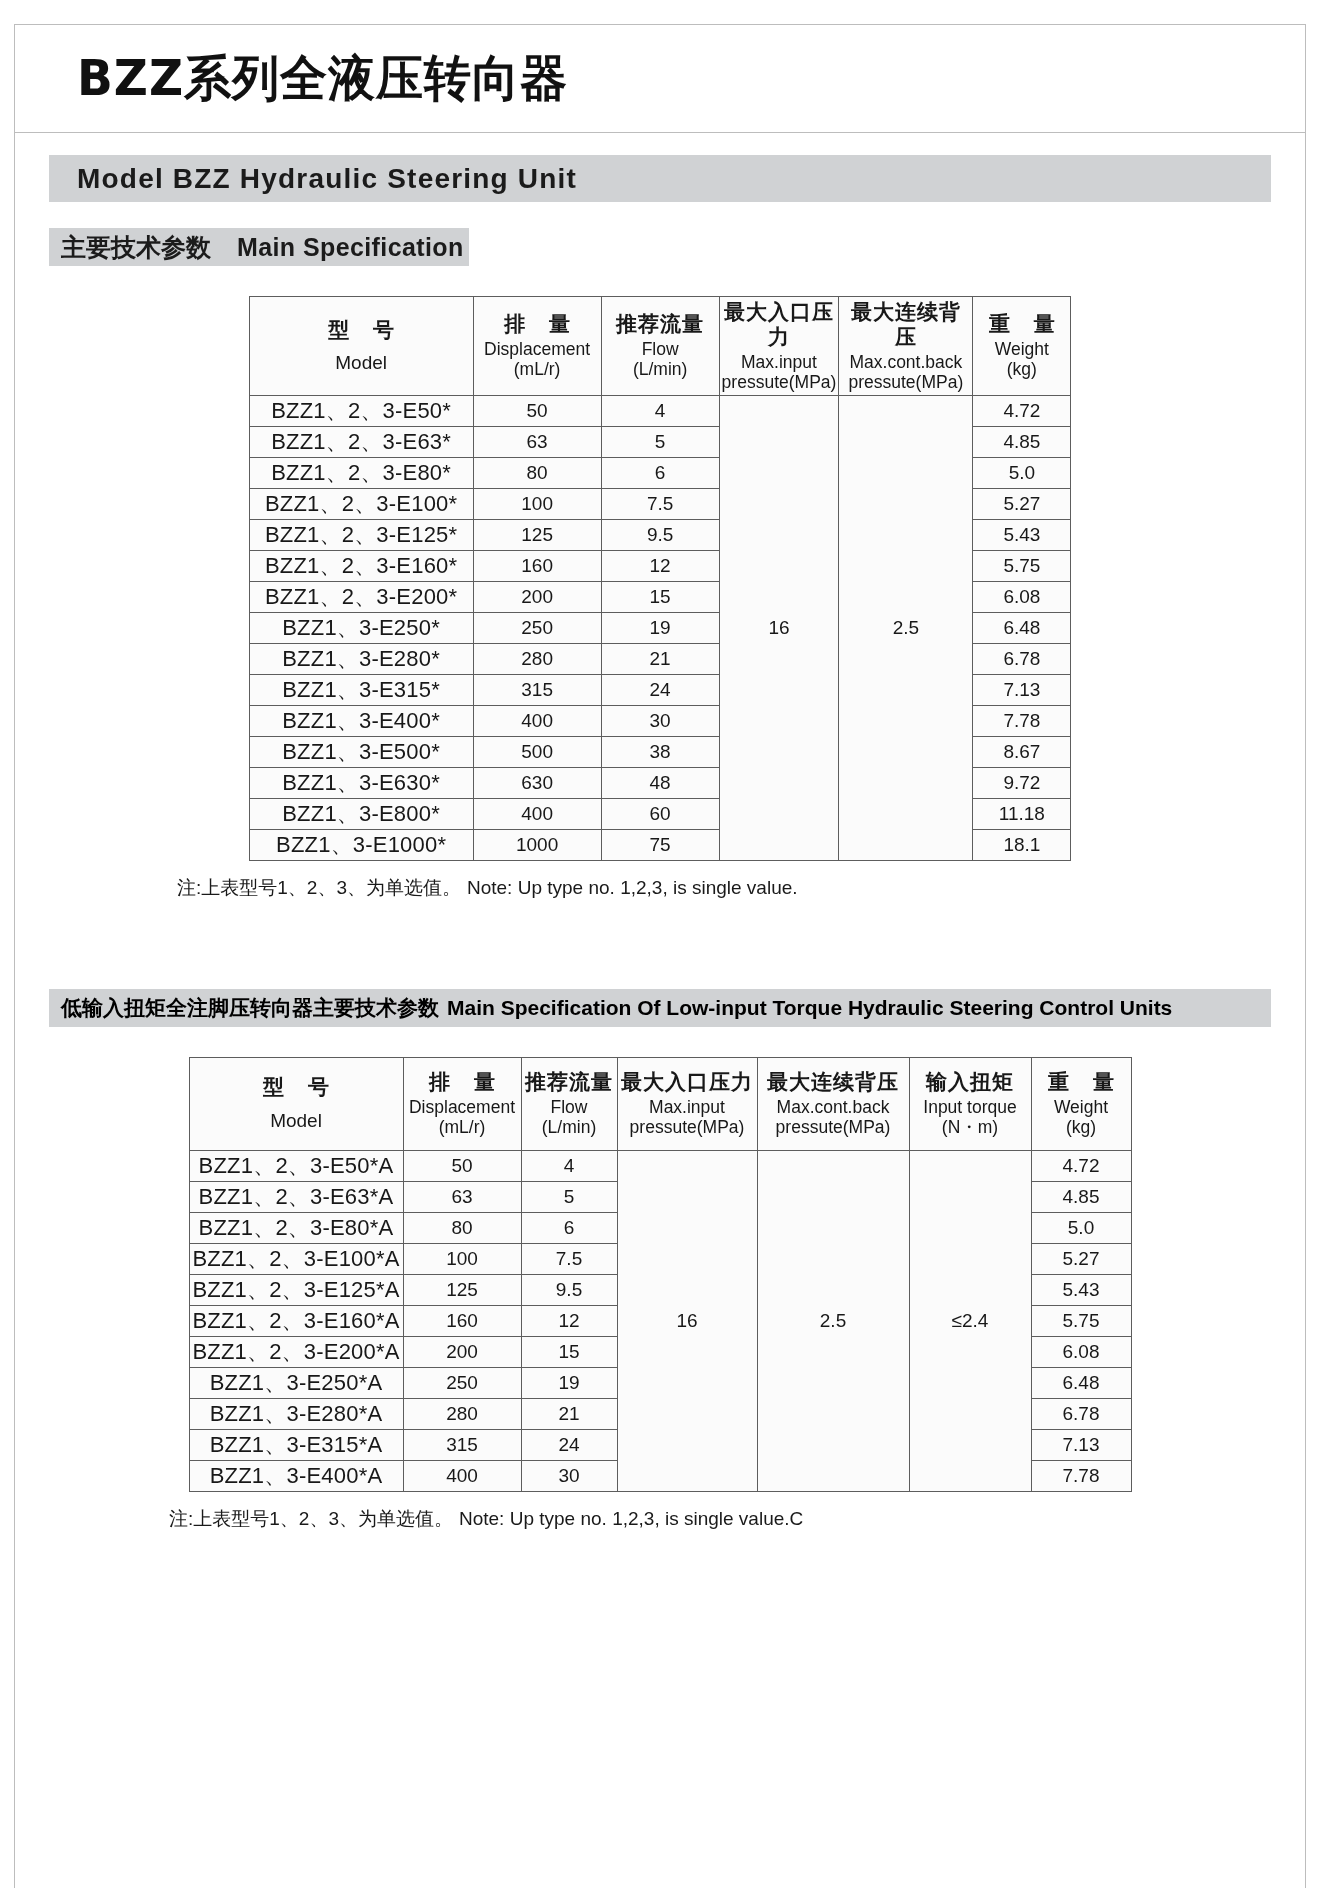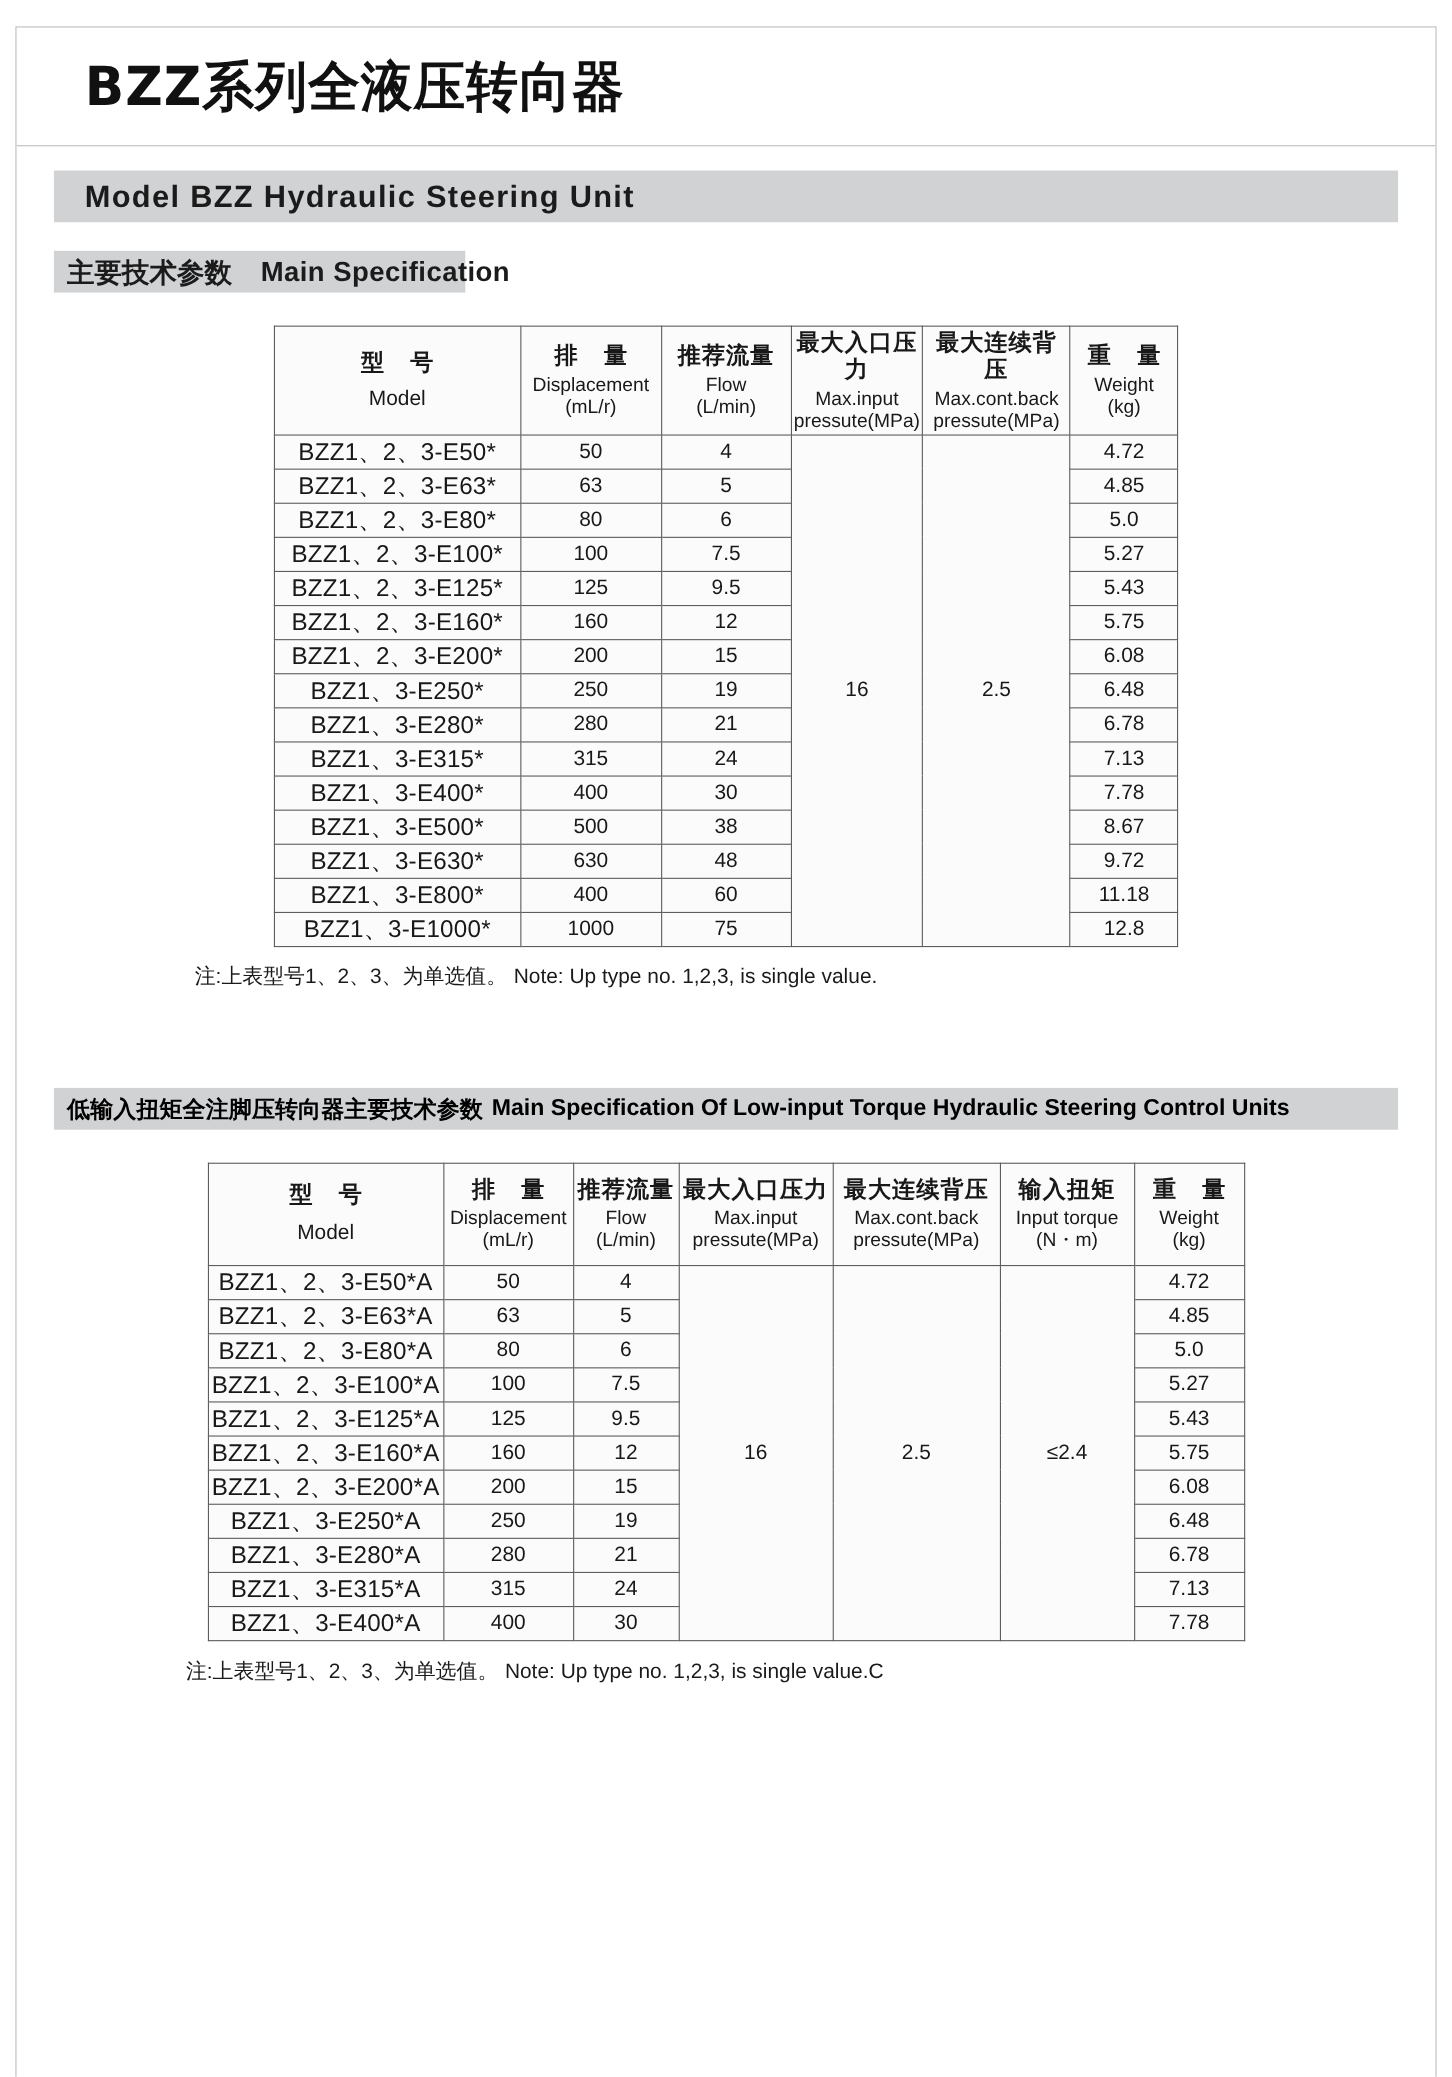--- a/index.html
+++ b/index.html
@@ -60,21 +60,21 @@
     padding-left: 28px;
     font-size: 28px;
     font-weight: bold;
     letter-spacing: 1.2px;
     color: #1b1b1b;
     white-space: nowrap;
   }
   .banner-sub {
     margin-top: 26px;
     height: 38px;
-    width: 374px;
+    width: 420px;
     padding-left: 12px;
     font-size: 25px;
     font-weight: bold;
     color: #1b1b1b;
     white-space: nowrap;
   }
   .banner-sub .cn { letter-spacing: 0px; }
   .banner-sub .en { margin-left: 26px; letter-spacing: 0.4px; }
   .banner-wide {
     margin-top: 24px;
@@ -281,21 +281,21 @@
             <tr>
               <td class="cell-model">BZZ1、3-E800*</td>
               <td class="cell-num">400</td>
               <td class="cell-num">60</td>
               <td class="cell-num">11.18</td>
             </tr>
             <tr>
               <td class="cell-model">BZZ1、3-E1000*</td>
               <td class="cell-num">1000</td>
               <td class="cell-num">75</td>
-              <td class="cell-num">12.8</td>
+              <td class="cell-num">18.1</td>
             </tr>
           </tbody>
       </table>
     </div>
 
     <div class="note">
       <span>注:上表型号1、2、3、为单选值。</span><span class="en">Note: Up type no. 1,2,3, is single value.</span>
     </div>
 
     <div class="gap-1"></div>

